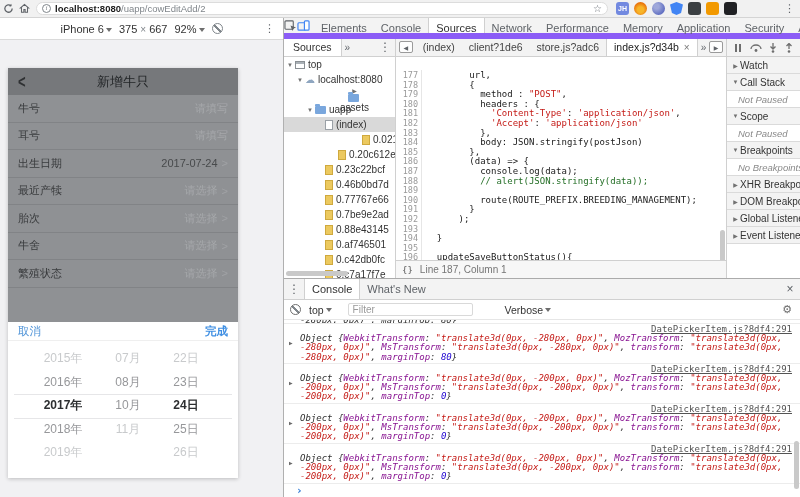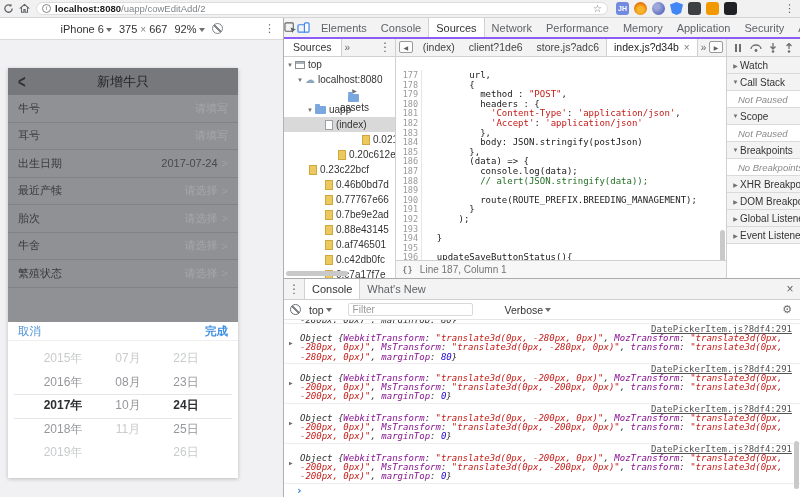--- a/index.html
+++ b/index.html
@@ -59,21 +59,21 @@
   #wheel { position:relative; height:137px; background:#fff; }
   .wheel-col { position:absolute; top:6px; }
   .wheel-col .cell { height:23.5px; line-height:23.5px; text-align:center; font-size:12px; }
   .w0 { color:#2c2e30; font-weight:bold; font-size:12.5px; }
   .w1 { color:#96979a; }
   .w2 { color:#c8cacc; }
   .wheel-line { position:absolute; left:6px; right:6px; height:1px; background:#e6e6e8; }
 
   
   #devtools { position:absolute; left:283px; top:18px; width:517px; height:479px; border-left:1px solid #b0b0b0; background:#fff; }
-  #dt-tabbar { position:absolute; left:0; top:0; right:0; height:21px; background:#f3f3f3; border-bottom:2px solid #8b5cf6; display:flex; align-items:stretch; }
+  #dt-tabbar { position:absolute; left:0; top:0; right:0; height:21px; background:#f3f3f3; border-bottom:6px solid #8b5cf6; display:flex; align-items:stretch; }
   .tb-ic { width:20px; display:flex; align-items:center; justify-content:center; }
   .dt-tab { font-size:11px; color:#5f6368; padding:0 7px; line-height:20px; white-space:nowrap; }
   .dt-tab.sel { background:#fff; border-left:1px solid #d0d0d0; border-right:1px solid #d0d0d0; color:#333; }
   .tb-right { margin-left:auto; display:flex; }
   .dots-v { color:#5f6368; font-size:12px; line-height:20px; }
   .close-x { color:#5f6368; font-size:12px; line-height:20px; }
   .vsep { width:1px; background:#d0d0d0; margin:3px 2px; }
 
   #src-toolbar { position:absolute; left:0; top:21px; right:0; height:18px; background:#f3f3f3; border-bottom:1px solid #d0d0d0; display:flex; align-items:stretch; font-size:10.5px; }
   #nav-tabs { width:112px; border-right:1px solid #d0d0d0; display:flex; align-items:stretch; }
@@ -366,21 +366,21 @@
         <div class="tree-row" style="padding-left: 32px; margin-left: 37px;">
           <span class="tri"></span>
           <span class="ti ti-chunk"></span>
           <span>0.021da1b9</span>
         </div>
         <div class="tree-row" style="padding-left: 45px;">
           <span class="tri"></span>
           <span class="ti ti-chunk"></span>
           <span>0.20c612ea</span>
         </div>
-        <div class="tree-row" style="padding-left: 16px;">
+        <div class="tree-row" style="padding-left: 32px;">
           <span class="tri"></span>
           <span class="ti ti-chunk"></span>
           <span>0.23c22bcf</span>
         </div>
         <div class="tree-row" style="padding-left: 32px;">
           <span class="tri"></span>
           <span class="ti ti-chunk"></span>
           <span>0.46b0bd7d</span>
         </div>
         <div class="tree-row" style="padding-left: 32px;">

